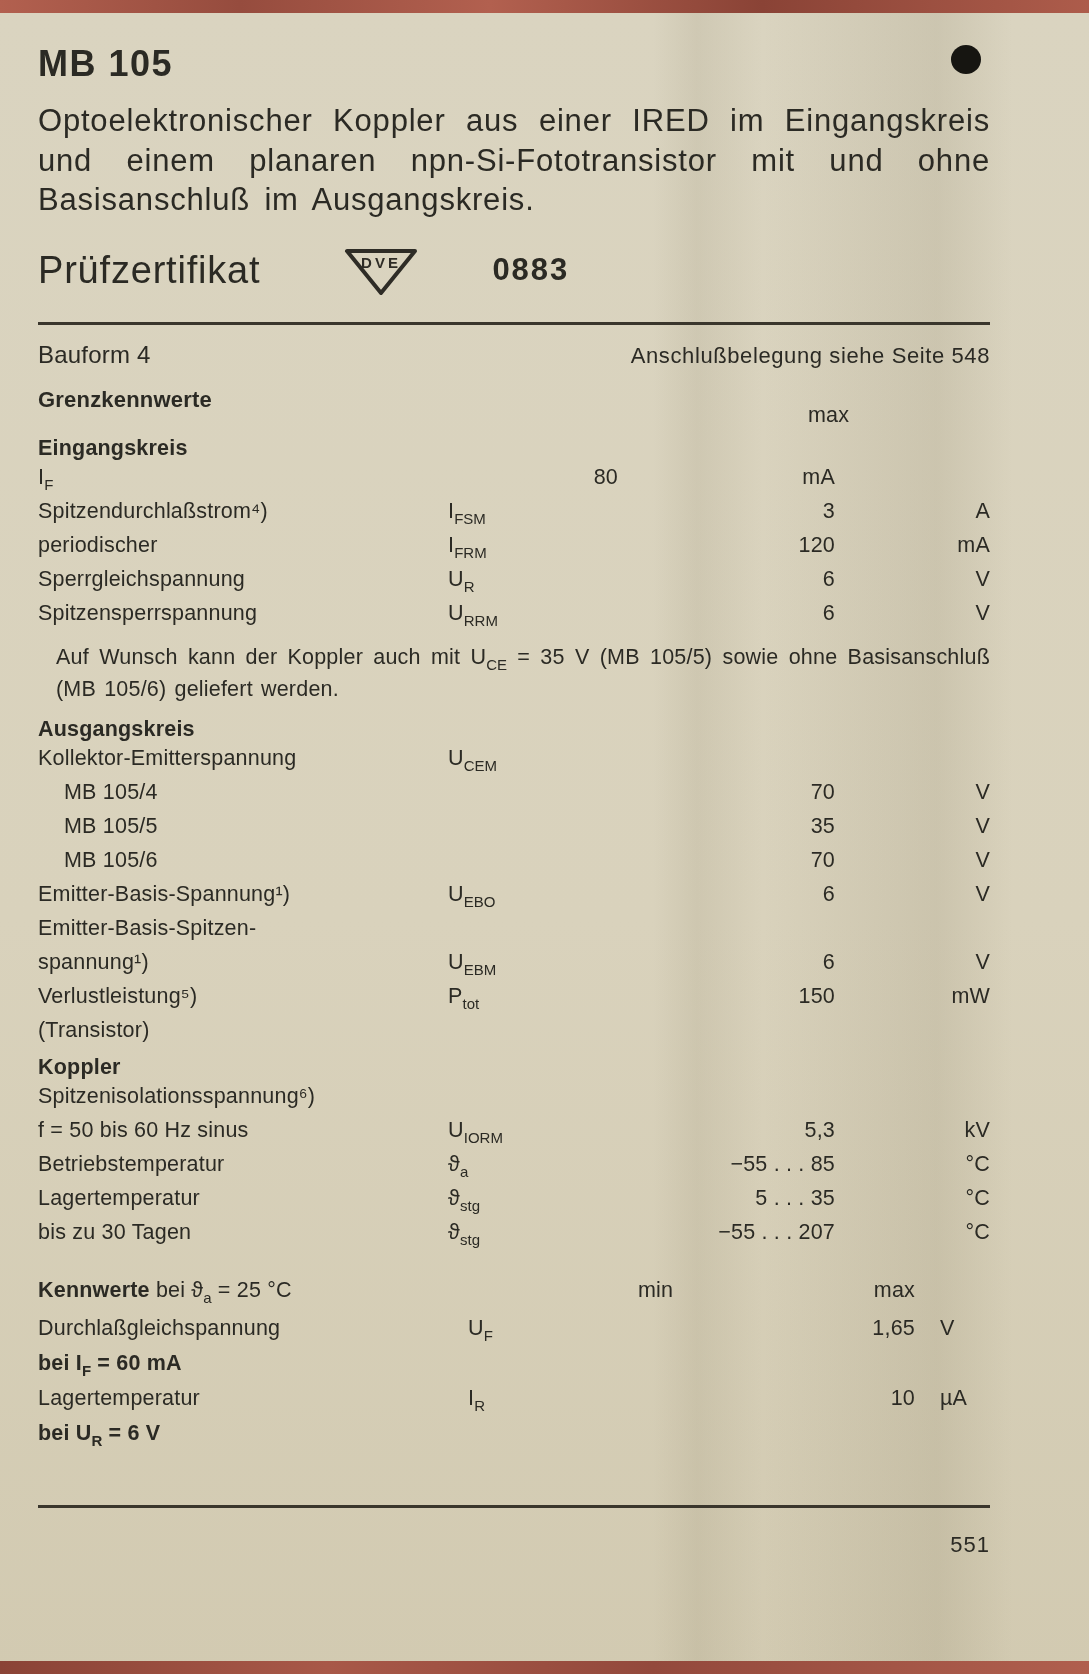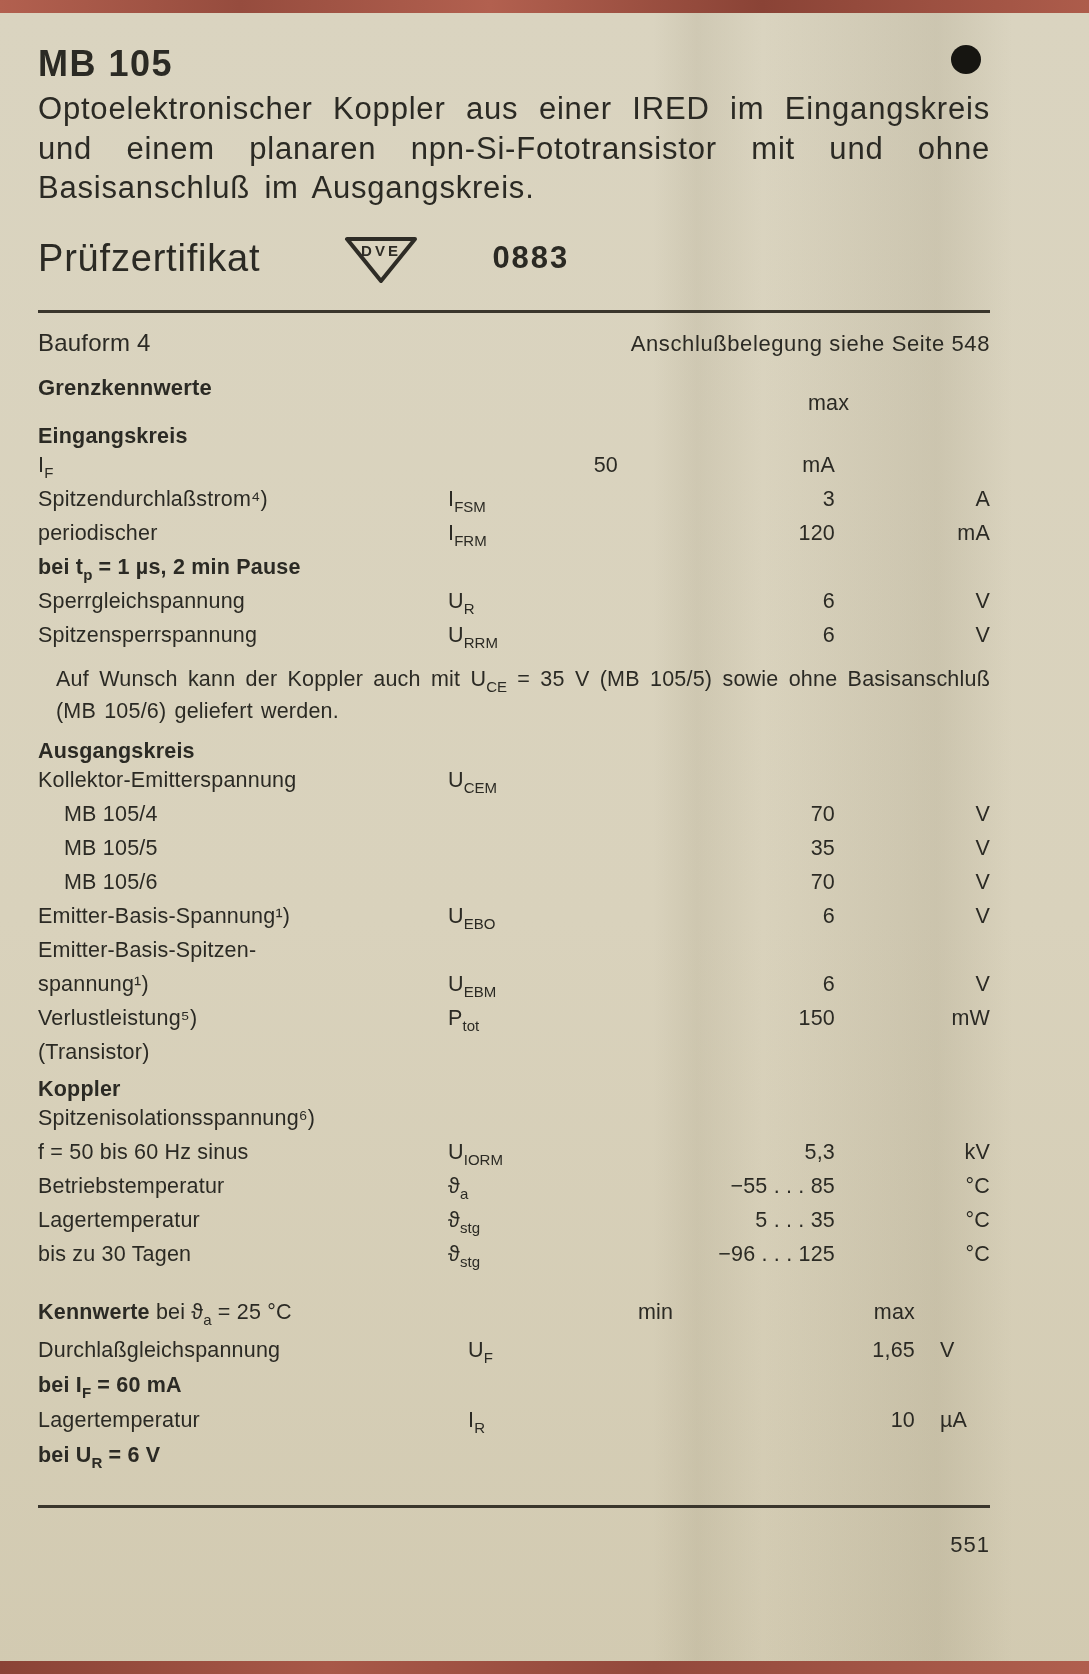--- a/index.html
+++ b/index.html
@@ -20,21 +20,21 @@
     letter-spacing:0.2px;
   }
   .edge-strip-top{position:absolute;top:0;left:0;right:0;height:13px;
     background:linear-gradient(90deg,#b2604f 0%,#964c3e 22%,#b2604f 45%,#8a4336 70%,#ad5c4b 100%);}
   .edge-strip-bottom{position:absolute;bottom:0;left:0;right:0;height:13px;
     background:linear-gradient(90deg,#8a4336 0%,#a85848 30%,#93493c 60%,#b05f4e 100%);}
   .black-dot{position:absolute;top:45px;left:951px;width:30px;height:29px;border-radius:50%;background:#161511;}
 
   .page{position:absolute;top:13px;left:0;right:0;bottom:13px;padding:30px 99px 0 38px;}
 
-  .part-number{font-size:36px;font-weight:700;letter-spacing:1.5px;margin:0 0 4px 0;}
+  .part-number{font-size:36px;font-weight:700;letter-spacing:1.5px;margin:0 0 16px 0;}
   .description{font-size:31px;line-height:1.28;text-align:justify;letter-spacing:0.8px;word-spacing:5px;}
 
   .cert-row{display:flex;align-items:center;margin-top:22px;height:56px;}
   .cert-label{font-size:38px;font-weight:400;letter-spacing:0.8px;}
   .vde-logo{margin-left:80px;}
   .cert-number{font-size:31px;font-weight:700;letter-spacing:2px;margin-left:70px;}
 
   .rule{height:3px;background:var(--rule);margin-top:24px;}
 
   .subheader{display:flex;justify-content:space-between;align-items:baseline;margin-top:16px;font-size:23px;gap:20px;}
@@ -101,44 +101,38 @@
 
   <div class="limits-head">
     <span class="limits-title">Grenzkennwerte</span>
     <span class="max-abs">max</span>
   </div>
 
   <div class="sec-title">Eingangskreis</div>
   <div class="t-rows">
   <div class="t-row">
     <div class="c-sym"><span>I</span><span class="sub">F</span></div>
-    <div class="c-val">50</div>
+    <div class="c-val">80</div>
     <div class="c-unit">mA</div>
   </div>
 
   <div class="t-row">
     <div class="c-label"><span>Spitzendurchlaßstrom⁴)</span><span class="sub"></span><span></span></div>
     <div class="c-sym"><span>I</span><span class="sub">FSM</span></div>
     <div class="c-val">3</div>
     <div class="c-unit">A</div>
   </div>
 
   <div class="t-row">
     <div class="c-label"><span>periodischer</span><span class="sub"></span><span></span></div>
     <div class="c-sym"><span>I</span><span class="sub">FRM</span></div>
     <div class="c-val">120</div>
     <div class="c-unit">mA</div>
   </div>
 
-  <div class="t-row b">
-    <div class="c-label"><span>bei t</span><span class="sub">p</span><span> = 1 µs, 2 min Pause</span></div>
-    <div class="c-sym"><span></span><span class="sub"></span></div>
-    <div class="c-val"></div>
-    <div class="c-unit"></div>
-  </div>
 
   <div class="t-row">
     <div class="c-label"><span>Sperrgleichspannung</span><span class="sub"></span><span></span></div>
     <div class="c-sym"><span>U</span><span class="sub">R</span></div>
     <div class="c-val">6</div>
     <div class="c-unit">V</div>
   </div>
 
   <div class="t-row">
     <div class="c-label"><span>Spitzensperrspannung</span><span class="sub"></span><span></span></div>
@@ -242,21 +236,21 @@
   <div class="t-row">
     <div class="c-label"><span>Lagertemperatur</span><span class="sub"></span><span></span></div>
     <div class="c-sym"><span>ϑ</span><span class="sub">stg</span></div>
     <div class="c-val">5 . . . 35</div>
     <div class="c-unit">°C</div>
   </div>
 
   <div class="t-row">
     <div class="c-label"><span>bis zu 30 Tagen</span><span class="sub"></span><span></span></div>
     <div class="c-sym"><span>ϑ</span><span class="sub">stg</span></div>
-    <div class="c-val">−96 . . . 125</div>
+    <div class="c-val">−55 . . . 207</div>
     <div class="c-unit">°C</div>
   </div>
 </div>
 
   <div class="kennwerte-block">
     <div class="k-row k-head">
       <div class="c-label"><span class="bold">Kennwerte</span><span> bei ϑ</span><span class="sub">a</span><span> = 25 °C</span></div>
       <div class="c-sym"></div>
       <div class="c-min">min</div>
       <div class="c-max">max</div>

